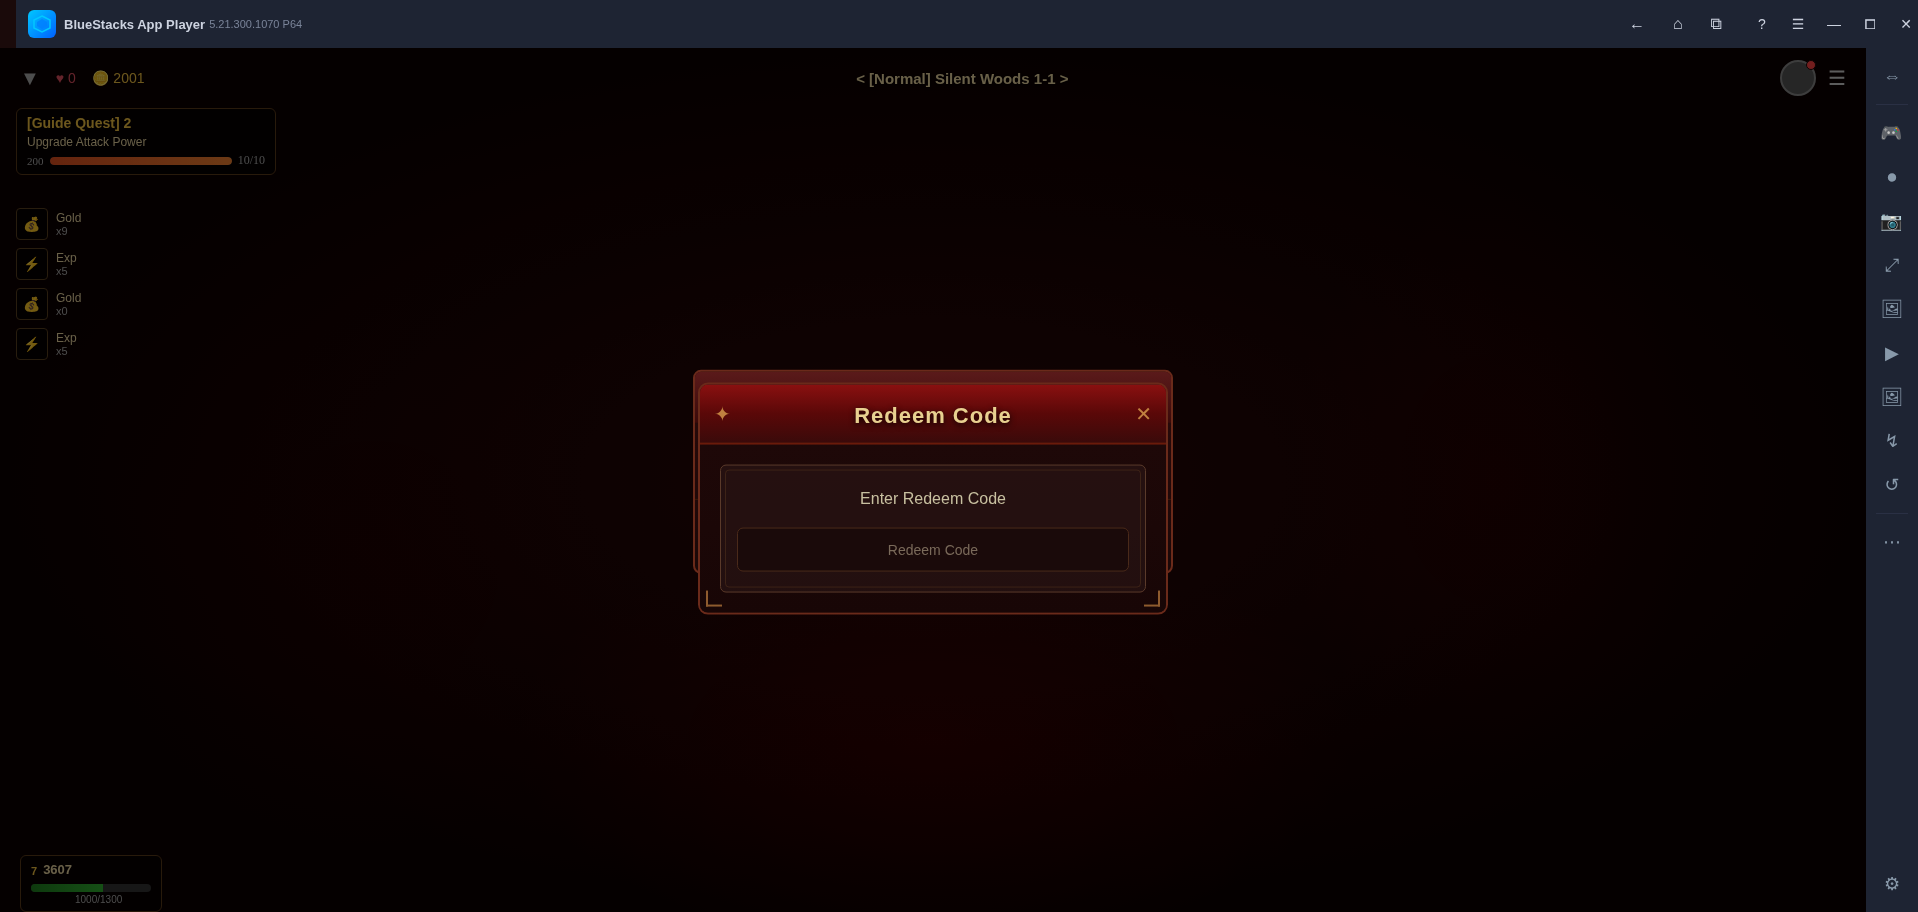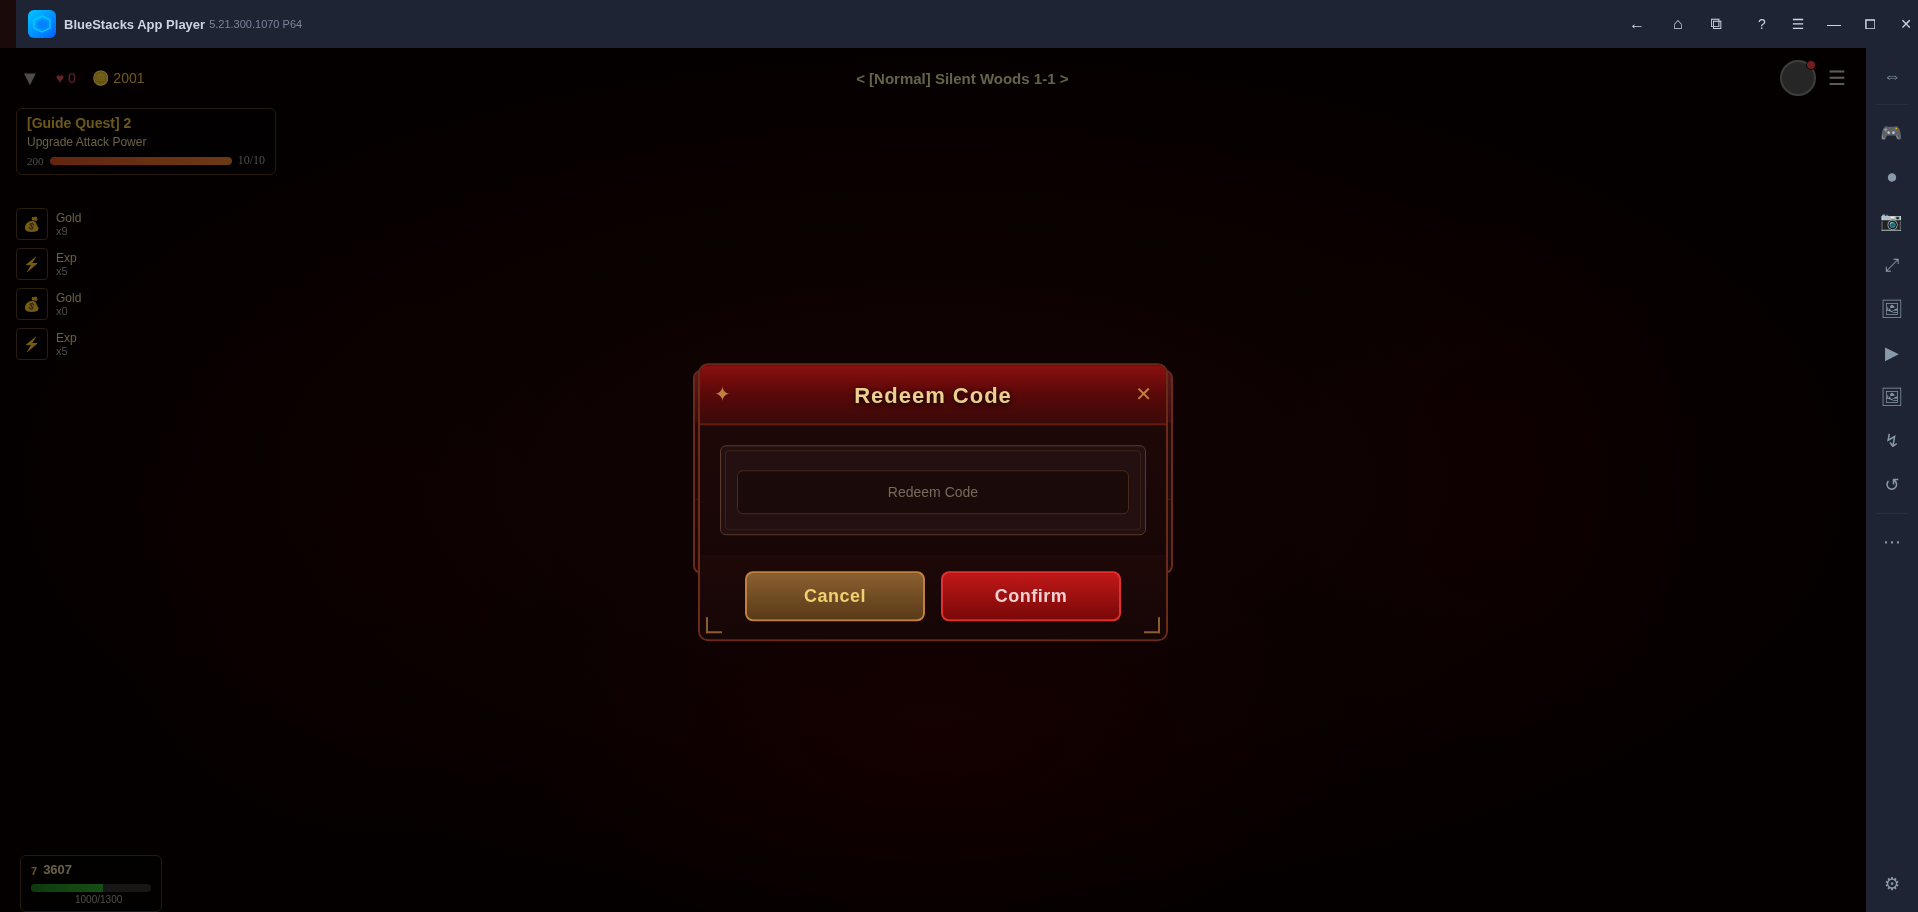--- a/index.html
+++ b/index.html
@@ -658,28 +658,25 @@
     <div class="corner-deco corner-tr"></div>
 
     <div class="redeem-header">
       <span class="redeem-header-deco-left">✦</span>
       <span class="redeem-title">Redeem Code</span>
       <span class="redeem-header-deco-right">✕</span>
     </div>
 
     <div class="redeem-body">
       <div class="redeem-input-area">
+        <div class="redeem-placeholder-text">Enter Redeem Code</div>
         <input class="redeem-input" type="text" placeholder="Redeem Code" style="">
       </div>
     </div>
 
-    <div class="redeem-actions">
-      <button class="redeem-btn redeem-cancel-btn">Cancel</button>
-      <button class="redeem-btn redeem-confirm-btn">Confirm</button>
-    </div>
 
     <div class="corner-deco corner-bl"></div>
     <div class="corner-deco corner-br"></div>
   </div>
 </div>
 
 <div class="right-sidebar">
   <button class="sidebar-icon-btn" title="Expand">⇔</button>
   <div class="sidebar-divider"></div>
   <button class="sidebar-icon-btn" title="Gamepad">🎮</button>

